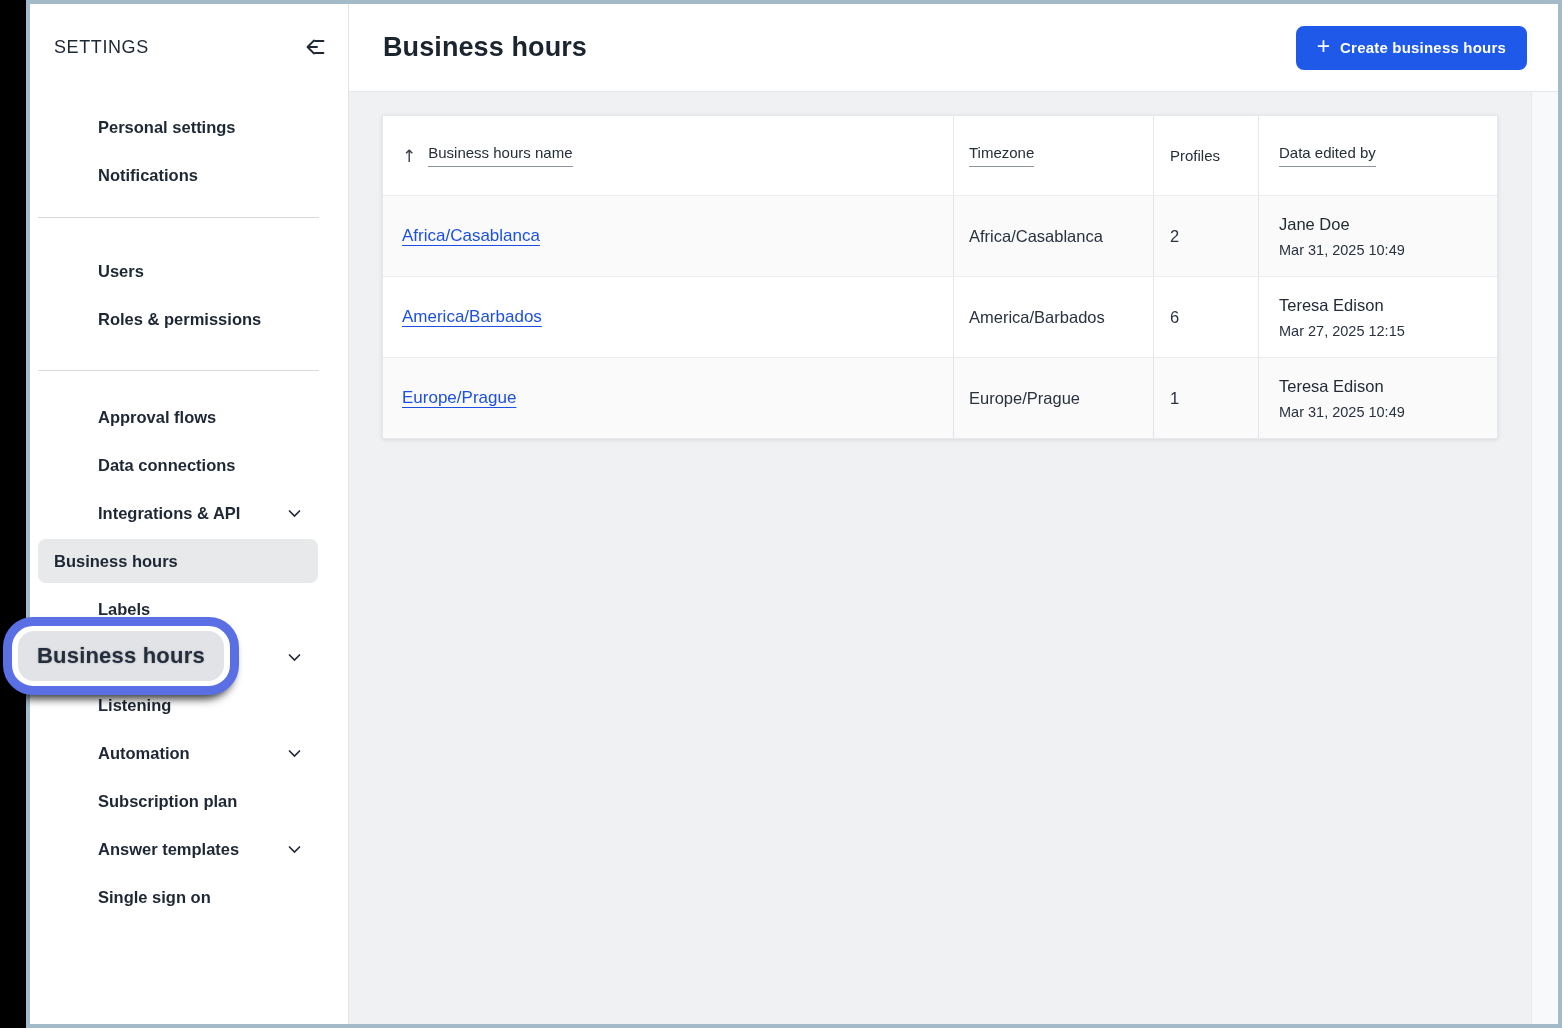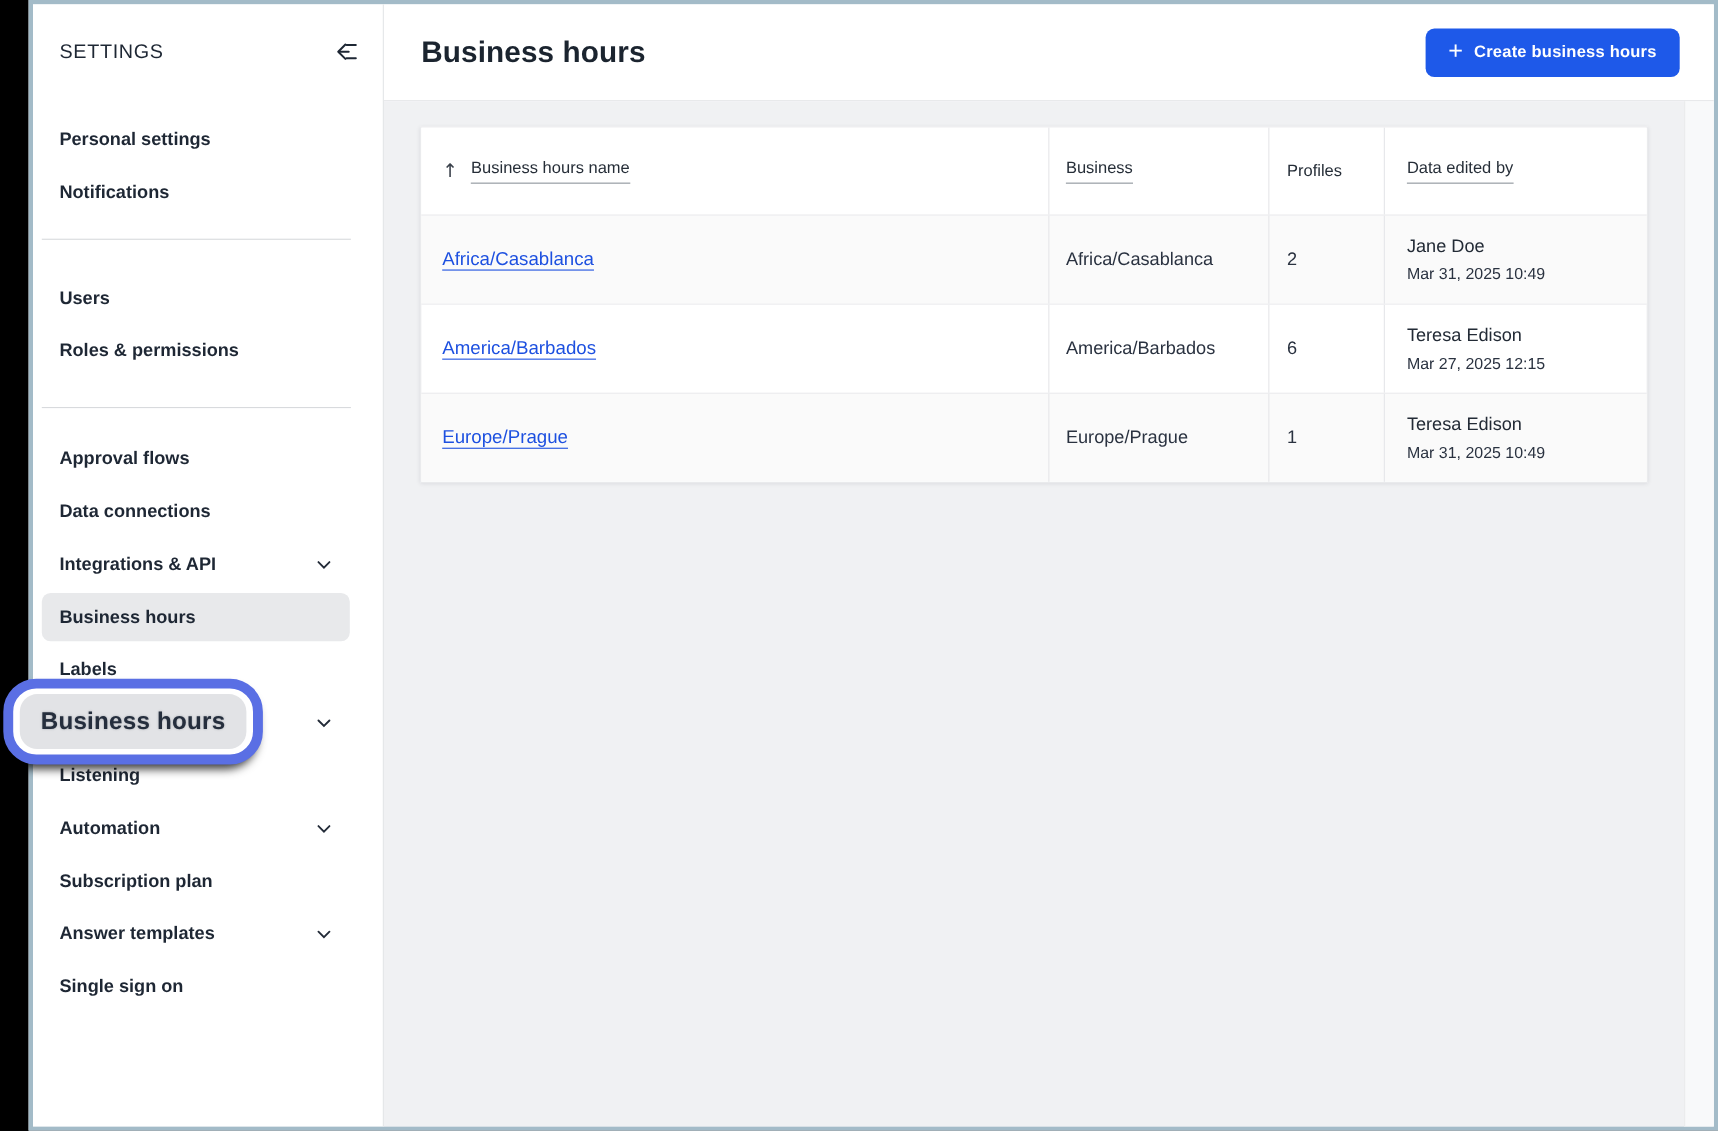--- a/index.html
+++ b/index.html
@@ -26,21 +26,21 @@
     padding: 0 22px 0 24px;
   }
   .sb-title {
     font-size: 18px; font-weight: 400; letter-spacing: 0.6px; color: #1e2734;
   }
   .collapse-btn { cursor: pointer; display: flex; align-items: center; }
 
   .sb-section-first { margin-top: 32px; }
   .sb-item {
     height: 48px; display: flex; align-items: center; justify-content: space-between;
-    padding: 0 45px 0 24px; cursor: pointer;
+    padding: 0 45px 0 24px; cursor: pointer; margin-left: 44px;
   }
   .sb-label { font-size: 16.5px; font-weight: 700; color: #1e2734; }
   .sb-item.active {
     margin: 2px 30px 2px 8px; height: 44px; padding-left: 16px;
     background: #e8e9eb; border-radius: 8px;
   }
   .sb-div {
     border: none; border-top: 1px solid #d8dadd; margin: 18px 29px 29px 8px;
   }
   .sb-div2 { margin: 27px 29px 22px 8px; }
@@ -233,21 +233,21 @@
 
           <div class="t-row t-head">
             <div class="t-cell c-name">
               <span class="th-wrap">
                 <span class="sort-arrow">↑</span>
                 <span class="th-label u">Business hours name</span>
               </span>
             </div>
             <div class="t-cell c-tz">
               <span class="th-wrap">
-                  <span class="th-label u">Business</span>
+                  <span class="th-label u">Timezone</span>
                 </span>
             </div>
             <div class="t-cell c-pr">
               <span class="th-wrap">
                   <span class="th-label nu">Profiles</span>
                 </span>
             </div>
             <div class="t-cell c-le">
               <span class="th-wrap">
                   <span class="th-label u">Data edited by</span>

